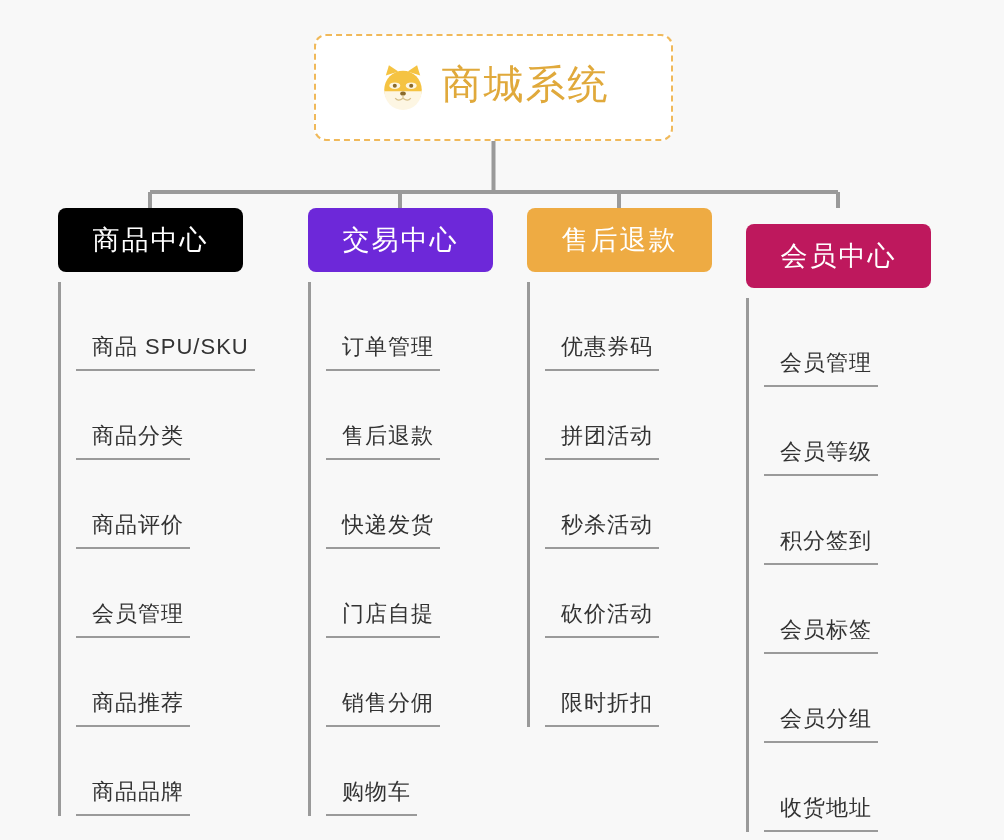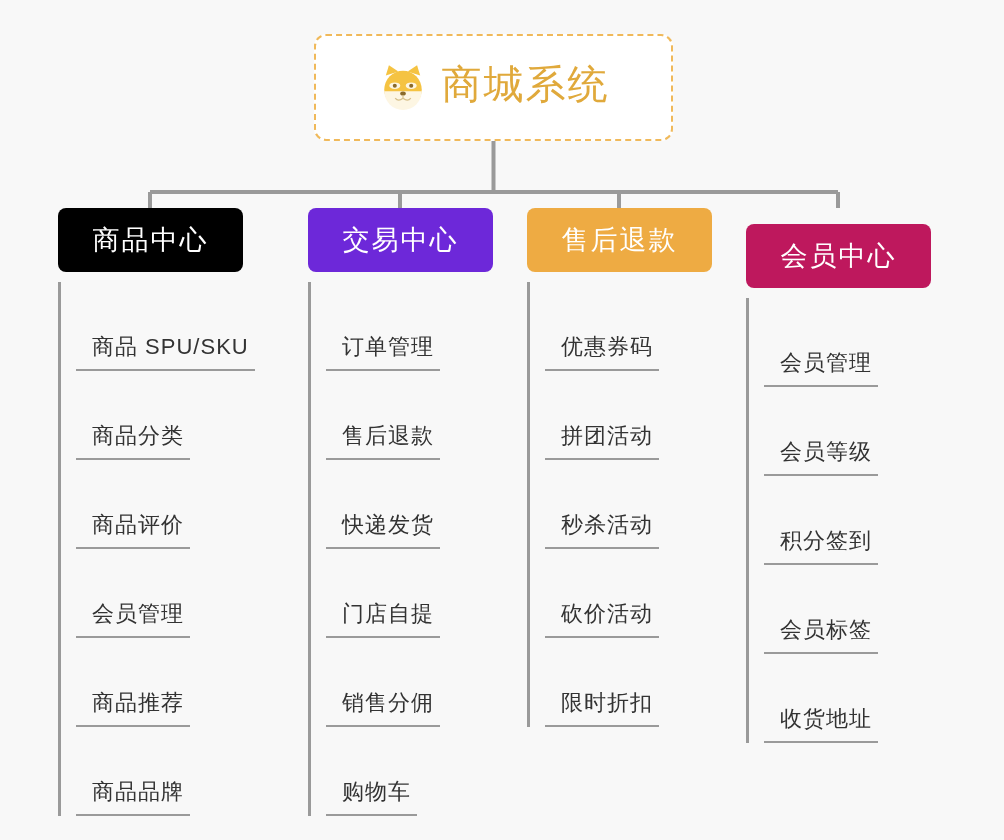--- a/index.html
+++ b/index.html
@@ -241,18 +241,21 @@
       <div class="leaf">
         <span class="leaf-label">会员等级</span>
       </div>
       <div class="leaf">
         <span class="leaf-label">积分签到</span>
       </div>
       <div class="leaf">
         <span class="leaf-label">会员标签</span>
       </div>
       <div class="leaf">
+        <span class="leaf-label">会员分组</span>
+      </div>
+      <div class="leaf">
         <span class="leaf-label">收货地址</span>
       </div>
     </div>
   </div>
 
 </div>
 
 </body></html>

